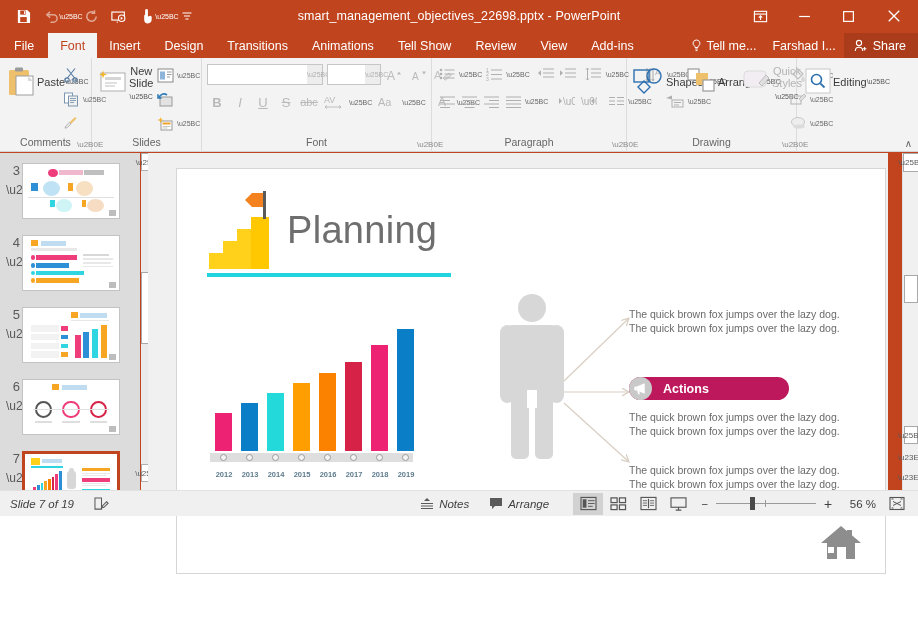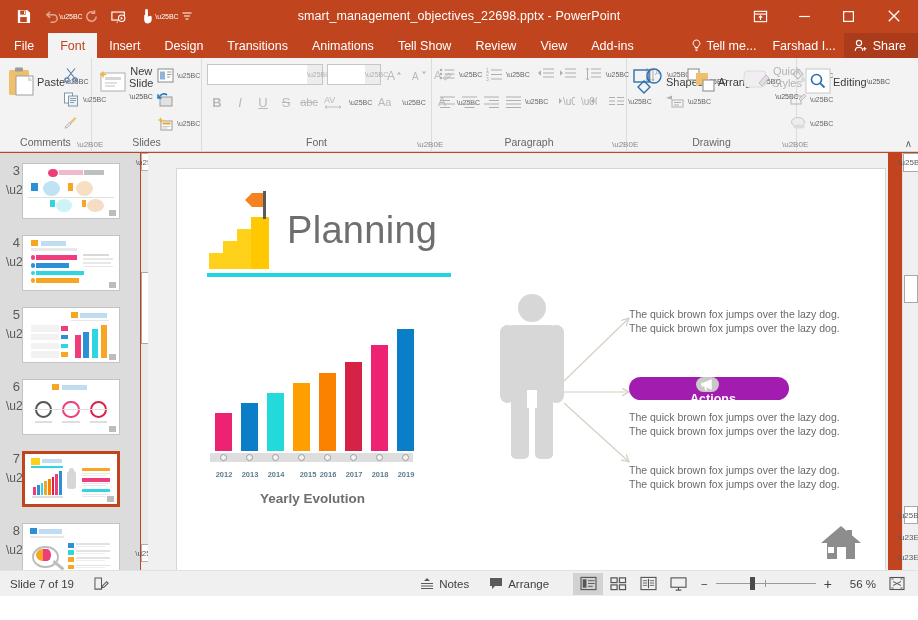--- a/index.html
+++ b/index.html
@@ -2,21 +2,21 @@
 <html><head>
 <meta charset="utf-8">
 <style>
   * { box-sizing: border-box; margin:0; padding:0; }
   body {
     width: 918px; height: 620px; overflow: hidden;
     font-family: "Liberation Sans", sans-serif;
     background: #ffffff;
     -webkit-font-smoothing: antialiased;
   }
-  #app { position: relative; width: 918px; height: 596px; background:#C1441F; }
+  #app { position: relative; width: 918px; height: 516px; background:#C1441F; }
 
   
   .titlebar {
     position:absolute; left:0; top:0; width:918px; height:32px;
     background:#C0441E; display:flex; align-items:center;
   }
   .qat { display:flex; align-items:center; gap:2px; padding-left:10px; }
   .qat-btn {
     width:26px; height:24px; display:flex; align-items:center; justify-content:center;
     color:#ffffff;
@@ -144,21 +144,21 @@
   .pill-ico.round { border-radius:12px; width:23px; margin-right:3px; }
   .pill-lbl { color:#fff; font-size:12.5px; font-weight:bold; padding-left:8px; }
   .item-body { margin-top:10px; font-size:10.5px; color:#6A6A6A; line-height:14px; }
 
   .homeico { position:absolute; right:22px; bottom:12px; width:44px; height:38px; }
 
   
   .statusbar { position:absolute; left:0; bottom:0; width:918px; height:26px;
     background:#F0F0F0; display:flex; align-items:center; font-size:11.5px; color:#404040;
     border-top:1px solid #E2E2E2; }
-  .sb-item { display:flex; align-items:center; gap:5px; padding:0 10px; height:26px; }
+  .sb-item { display:flex; align-items:center; gap:5px; padding:0 10px; height:26px;font-style:italic; }
   .sb-right { margin-left:auto; display:flex; align-items:center; height:26px; }
   .viewbtn { width:30px; height:22px; display:flex; align-items:center; justify-content:center;
     color:#555; }
   .viewbtn.active { background:#D2D2D2; }
   .zoomtrack { position:relative; width:108px; height:26px; display:flex; align-items:center; }
   .zt-line { position:absolute; left:4px; right:4px; height:1px; background:#9a9a9a; }
   .zt-mid { position:absolute; left:53px; width:1px; height:7px; background:#9a9a9a; }
   .zt-knob { position:absolute; left:38px; width:5px; height:13px; background:#4a4a4a; }
   .zoompct { width:44px; text-align:right; padding-right:6px; }
 </style>
@@ -812,21 +812,21 @@
         <div class="axisdot" style="left:67px;"></div>
         <div class="axisdot" style="left:93px;"></div>
         <div class="axisdot" style="left:119px;"></div>
         <div class="axisdot" style="left:145px;"></div>
         <div class="axisdot" style="left:171px;"></div>
         <div class="axisdot" style="left:197px;"></div>
 
         <div class="yearlbl" style="left:7px;">2012</div>
         <div class="yearlbl" style="left:33px;">2013</div>
         <div class="yearlbl" style="left:59px;">2014</div>
-        <div class="yearlbl" style="left:91px;">2015</div>
+        <div class="yearlbl" style="left:85px;">2015</div>
         <div class="yearlbl" style="left:111px;">2016</div>
         <div class="yearlbl" style="left:137px;">2017</div>
         <div class="yearlbl" style="left:163px;">2018</div>
         <div class="yearlbl" style="left:189px;">2019</div>
       </div>
       <div class="chart-caption">Yearly Evolution</div>
 
       <div class="person">
         <div class="p-head"></div>
         <div class="p-body"></div>
@@ -849,21 +849,21 @@
       </svg>
 
       <div class="item" style="top:128px;">
         <div class="item-body">
           <div>The quick brown fox jumps over the lazy dog.</div>
           <div>The quick brown fox jumps over the lazy dog.</div>
         </div>
       </div>
 
       <div class="item" style="top:208px;">
-        <div class="pill" style="background:#a21caf;flex-direction:column;">
+        <div class="pill" style="background:#be185d;">
           <div class="pill-ico round">
             <svg width="15" height="15" viewBox="0 0 16 16">
                 <path d="M12.5 2.5v11L4 10.2V5.8z" fill="#fff"></path>
                 <path d="M4 5.8H2.6A1.2 1.2 0 0 0 1.4 7v2a1.2 1.2 0 0 0 1.2 1.2H4z" fill="#fff"></path>
                 <path d="M4.6 10.6l.8 3.4h2l-.9-3.4z" fill="#fff"></path>
               </svg>
           </div>
           <span class="pill-lbl">Actions</span>
         </div>
         <div class="item-body">

